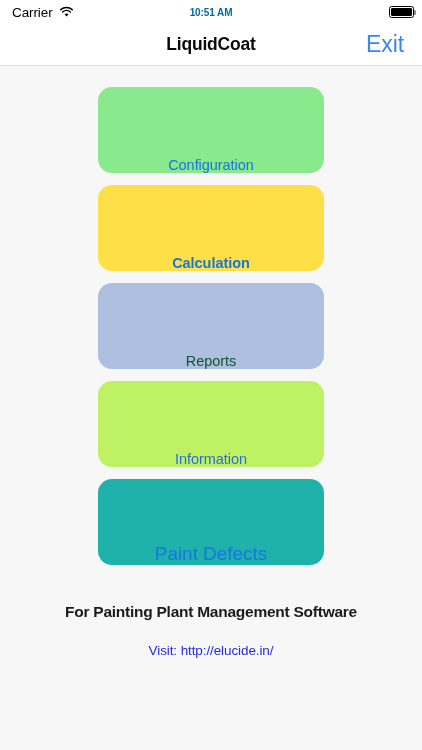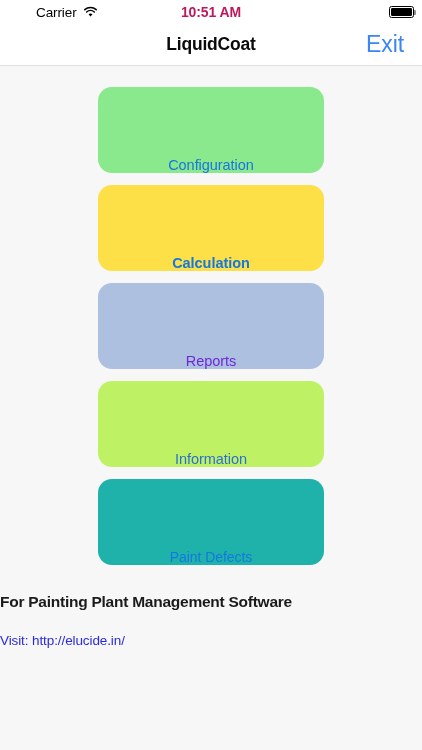--- a/index.html
+++ b/index.html
@@ -22,27 +22,26 @@
     background:#ffffff;
     display:flex; align-items:center;
     padding:0 8px 0 12px;
     flex:0 0 24px;
     position:relative;
   }
   .sb-left { display:flex; align-items:center; gap:6px; }
   .sb-carrier {
     font-size:13.5px; font-weight:400; color:#000;
     letter-spacing:-0.1px;
-    margin-left:24px;
   }
   .sb-wifi { width:15px; height:12px; display:block; }
   .sb-time {
     position:absolute; left:0; right:0; top:0; bottom:0;
     display:flex; align-items:center; justify-content:center;
-    font-size:14px; font-weight:600; color:#be185d;
+    font-size:10px; font-weight:600; color:#0369a1;
     letter-spacing:-0.1px;
     pointer-events:none;
     text-align:center;
   }
   .sb-right {
     margin-left:auto; display:flex; align-items:center; z-index:2;
   }
   .battery {
     position:relative;
     width:25px; height:12px;
@@ -102,27 +101,27 @@
     display:flex; align-items:flex-end; justify-content:center;
     font-family:inherit;
     cursor:pointer;
     padding:0;
   }
   .menu-btn-label {
     font-size:14.5px;
     color:#1677e0;
     letter-spacing:-0.05px;
   }
-  .menu-btn-label.small { font-size:14px; }
+  .menu-btn-label.small { font-size:19px; }
 
   
   .footer {
     width:100%;
-    display:flex; flex-direction:column; 
-    padding-top:28px;
+    display:flex; flex-direction:column; align-items:center;
+    padding-top:38px;
   }
   .footer-tagline {
     font-size:15.5px; font-weight:700; color:#1b1b1b;
     letter-spacing:-0.25px;
   }
   .footer-link {
     margin-top:22px;
     font-size:13.5px; color:#2a2ae0;
     text-decoration:none; letter-spacing:-0.1px;
     cursor:pointer;
@@ -164,21 +163,21 @@
 
       <button class="menu-btn" style="background: rgb(138, 233, 140);">
         <span class="menu-btn-label" style="color: rgb(22, 119, 224);">Configuration</span>
       </button>
 
       <button class="menu-btn" style="background: #fde047; font-weight: bold;">
         <span class="menu-btn-label" style="color: rgb(22, 119, 224);">Calculation</span>
       </button>
 
       <button class="menu-btn" style="background: rgb(174, 192, 224);">
-        <span class="menu-btn-label" style="color: #6d28d9; margin-top: 16px;">Reports</span>
+        <span class="menu-btn-label" style="color: #14532d; margin-top: 16px;">Reports</span>
       </button>
 
       <button class="menu-btn" style="background: #bef264;">
         <span class="menu-btn-label" style="color: rgb(43, 111, 214);">Information</span>
       </button>
 
       <button class="menu-btn" style="background: rgb(30, 178, 170);">
         <span class="menu-btn-label small" style="color: rgb(22, 119, 224);">Paint Defects</span>
       </button>
 

